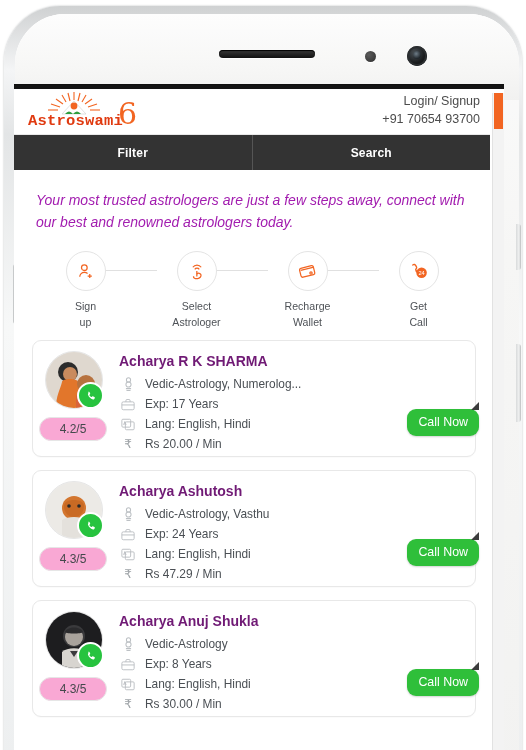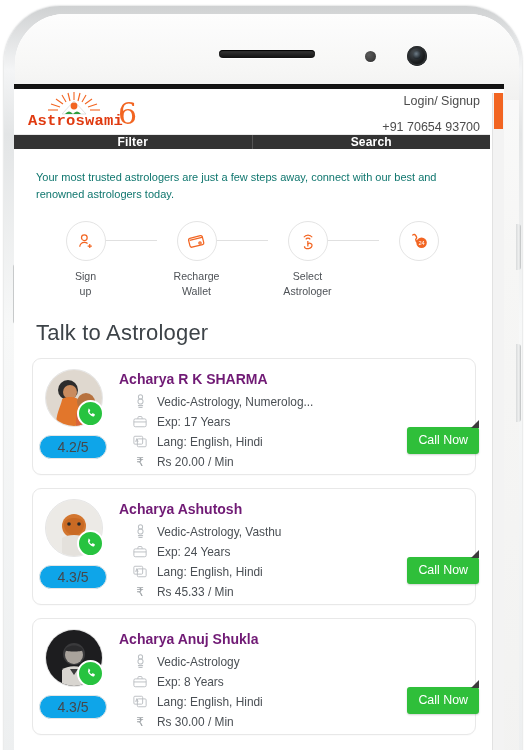--- a/index.html
+++ b/index.html
@@ -138,47 +138,48 @@
   .logo-curl {
     position:absolute; left:92px; top:8px;
     font-size: 30px; color:#f26522; line-height: 1;
     font-family:"DejaVu Serif", serif;
   }
   .header-right {
     position: absolute; right: 10px; top: 5px;
     text-align: right;
   }
   .header-right .login {
-    font-size: 12.5px; color: #4c4c4c; margin-bottom: 12px;
+    font-size: 12.5px; color: #4c4c4c; margin-bottom: 4px;
   }
   .header-right .phone {
     font-size: 12.5px; color: #4c4c4c;
   }
 
   
   .fs-bar {
     display: flex;
-    height: 14px;
+    height: 35px;
     background: #333333;
   }
   .fs-bar .cell {
     flex: 1;
     display: flex; align-items: center; justify-content: center;
     color: #ffffff;
     font-size: 12px; font-weight: bold;
     letter-spacing: .2px;
   }
   .fs-bar .cell.first { border-right: 1px solid #555; }
 
   
   .intro {
     padding: 20px 24px 6px 22px;
-    font-size: 11px;
+    font-size: 14px;
     line-height: 1.55;
-    color: #0f766e;
+    color: #a21caf;
+    font-style: italic;
   }
 
   
   .steps {
     position: relative;
     display: flex;
     padding: 6px 16px 10px 16px;
   }
   .step {
     flex: 1;
@@ -247,53 +248,53 @@
     background: #27c33f;
     border: 2px solid #ffffff;
     display:flex; align-items:center; justify-content:center;
   }
   .rating {
     position: absolute; left: 6px; top: 76px;
     width: 66px; height: 22px;
     border: 1px solid #e6e6e6;
     border-radius: 12px;
     display: flex; align-items: center; justify-content: center;
-    font-size: 14px;
+    font-size: 12px;
     color: #44484c;
-    background: #0ea5e9;
+    background: #f9a8d4;
   }
   .info {
     position: absolute; left: 86px; top: 12px; right: 10px;
   }
   .name {
     font-size: 14px; font-weight: bold; color: #701a75;
     margin-bottom: 5px;
   }
   .row {
     display: flex; align-items: center;
     height: 20px;
-    font-size: 11.9px; color: #4a4f54; margin-left: 12px;
+    font-size: 11.9px; color: #4a4f54;
   }
   .row .ico {
     width: 18px; min-width: 18px; height: 16px;
     margin-right: 8px;
     display: flex; align-items: center; justify-content: center;
     color: #b9bdc1;
   }
   .row .rupee {
     font-family: "DejaVu Sans", sans-serif;
     font-size: 12px; color: #9ea3a7;
   }
   .call-now {
     position: absolute; right: -4px; bottom: 20px;
     background: #2fbf3a;
     color: #ffffff;
     font-size: 12.4px;
     padding: 6px 11px 7px 11px;
-    border-radius: 3px;
+    border-radius: 9px;
     box-shadow: 0 1px 2px rgba(0,0,0,.18);
     white-space: nowrap;
   }
   .call-now .tail {
     position: absolute; right: 0px; top: -7px;
     width: 0; height: 0;
     border-left: 8px solid transparent;
     border-bottom: 8px solid #3b3b3b;
   }
 </style>
@@ -371,63 +372,66 @@
             <div class="lbl">
               <div>Sign</div>
               <div>up</div>
             </div>
           </div>
 
           <div class="step">
             <div class="line"></div>
             <div class="circle">
               <svg width="20" height="20" viewBox="0 0 24 24" fill="none" stroke="#f26522" stroke-width="1.5">
-                <rect x="2.5" y="7" width="17" height="11" rx="2" transform="rotate(-14 11 12.5)"></rect>
-                <path d="M3.2 11.3 L19 7.3"></path>
-                <circle cx="15.6" cy="14.4" r="1.4"></circle>
-              </svg>
-            </div>
-            <div class="lbl">
-              <div>Recharge</div>
-              <div>Wallet</div>
-            </div>
-          </div>
-
-          <div class="step">
-            <div class="line"></div>
-            <div class="circle">
-              <svg width="20" height="20" viewBox="0 0 24 24" fill="none" stroke="#f26522" stroke-width="1.5">
                 <path d="M7 7.5a6 6 0 0 1 10 0"></path>
                 <path d="M9.3 10a3.3 3.3 0 0 1 5.4 0"></path>
                 <path d="M11.8 12v6.5"></path>
                 <path d="M11.8 15.5c1.6-1.4 4.6-1 5 1.2.3 1.8-1.4 4.3-4 4.3H10c-1.3 0-2.2-1.4-2.2-2.6"></path>
               </svg>
             </div>
             <div class="lbl">
               <div>Select</div>
               <div>Astrologer</div>
+            </div>
+          </div>
+
+          <div class="step">
+            <div class="line"></div>
+            <div class="circle">
+              <svg width="20" height="20" viewBox="0 0 24 24" fill="none" stroke="#f26522" stroke-width="1.5">
+                <rect x="2.5" y="7" width="17" height="11" rx="2" transform="rotate(-14 11 12.5)"></rect>
+                <path d="M3.2 11.3 L19 7.3"></path>
+                <circle cx="15.6" cy="14.4" r="1.4"></circle>
+              </svg>
+            </div>
+            <div class="lbl">
+              <div>Recharge</div>
+              <div>Wallet</div>
             </div>
           </div>
 
           <div class="step">
             <div class="line"></div>
             <div class="circle">
               <svg width="21" height="21" viewBox="0 0 24 24">
                 <path d="M5.5 4.5c1.4-1.2 2.6-.4 3.2.6l1 1.7c.5.9.2 1.6-.5 2.2-.7.6-.7 1 .2 2.4" fill="none" stroke="#f26522" stroke-width="1.6" stroke-linecap="round"></path>
                 <path d="M9.4 11.4c1.4 1.9 3.2 3 4.4 3.3.9.2 1.5-.3 2-.8" fill="none" stroke="#f26522" stroke-width="1.6" stroke-linecap="round"></path>
                 <circle cx="15.5" cy="13.5" r="6" fill="#f26522"></circle>
                 <text x="15.5" y="16.2" font-size="6.4" font-family="Liberation Sans, sans-serif" fill="#ffffff" text-anchor="middle">24</text>
               </svg>
             </div>
+            <div class="lbl">
+              <div>Get</div>
+              <div>Call</div>
+            </div>
           </div>
 
 
         </div>
 
-        <div class="section-title">Talk to Astrologer</div>
 
         <div class="cards">
 
           <div class="card">
             <div class="avatar-wrap">
               <div class="avatar">
                 <svg width="56" height="56" viewBox="0 0 56 56">
                   <rect width="56" height="56" fill="#dfd8cf"></rect>
                   <circle cx="22" cy="20" r="10" fill="#2c2c2c"></circle>
                   <circle cx="24" cy="22" r="7" fill="#c98b5e"></circle>
@@ -532,21 +536,21 @@
                   <svg width="14" height="13" viewBox="0 0 16 14" fill="none" stroke="#bcc0c4" stroke-width="1.1">
                     <rect x="1" y="1" width="10" height="9" rx="1.2"></rect>
                     <rect x="5" y="4" width="10" height="9" rx="1.2"></rect>
                     <path d="M3 7.4 L4.4 3.6 L5.8 7.4 M3.5 6.3h1.9"></path>
                   </svg>
                 </span>
                 <span>Lang: English, Hindi</span>
               </div>
               <div class="row">
                 <span class="ico rupee">₹</span>
-                <span>Rs 45.33 / Min</span>
+                <span>Rs 47.29 / Min</span>
               </div>
             </div>
             <div class="call-now">
               <span class="tail"></span>
               <span>Call Now</span>
             </div>
           </div>
 
           <div class="card">
             <div class="avatar-wrap">

